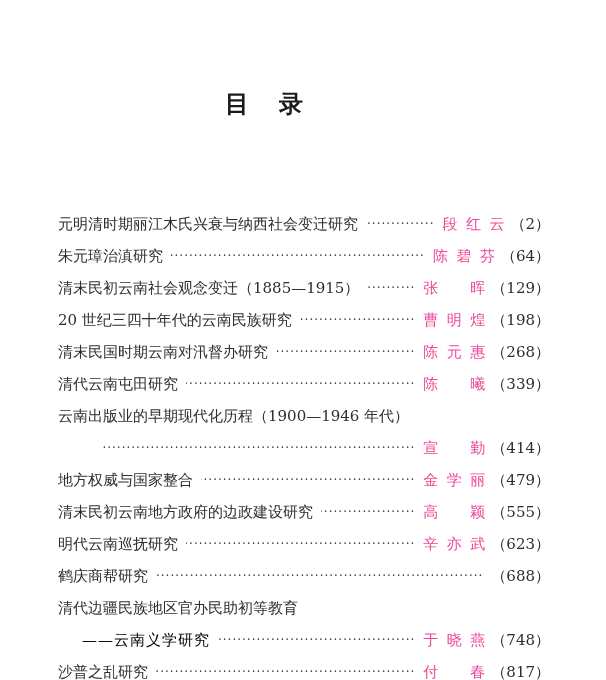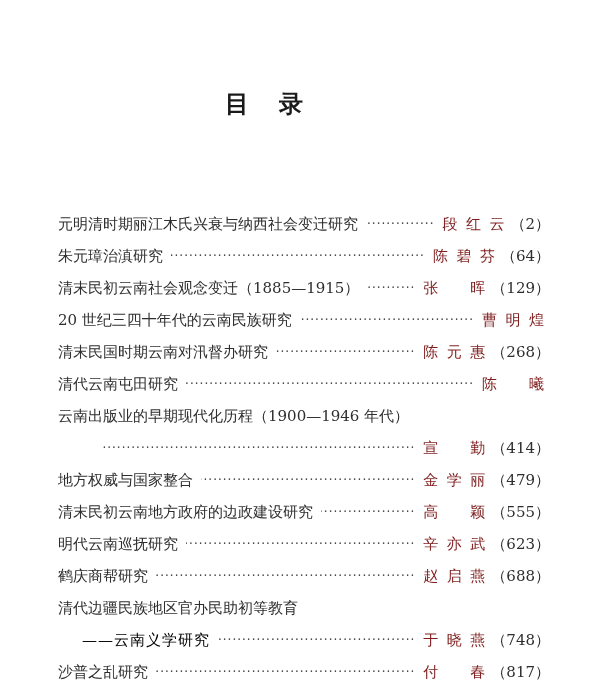--- a/index.html
+++ b/index.html
@@ -71,21 +71,21 @@
       position: absolute;
       right: 0;
       top: 0;
       white-space: nowrap;
     }
     .toc-row .author {
       flex: 0 0 auto;
       width: 62px;
       text-align: justify;
       text-align-last: justify;
-      color: #7f1d1d;
+      color: #ec4899;
       margin-right: 6px;
     }
     .toc-row .page {
       flex: 0 0 auto;
       color: #2e2e2e;
     }
   </style>
 </head>
 <body>
 
@@ -113,33 +113,35 @@
     <span class="title">清末民初云南社会观念变迁（1885—1915）</span>
     <span class="leader"></span>
     <span class="author">张　晖</span>
     <span class="page">（129）</span>
   </div>
 
   <div class="toc-row">
     <span class="title">20 世纪三四十年代的云南民族研究</span>
     <span class="leader"></span>
     <span class="author">曹明煌</span>
+    <span class="page">（198）</span>
   </div>
 
   <div class="toc-row">
     <span class="title">清末民国时期云南对汛督办研究</span>
     <span class="leader"></span>
     <span class="author">陈元惠</span>
     <span class="page">（268）</span>
   </div>
 
   <div class="toc-row">
     <span class="title">清代云南屯田研究</span>
     <span class="leader"></span>
     <span class="author">陈　曦</span>
+    <span class="page">（339）</span>
   </div>
 
   <div class="toc-row no-leader">
     <span class="title">云南出版业的早期现代化历程（1900—1946 年代）</span>
   </div>
 
   <div class="toc-row">
     <span class="title indent"></span>
     <span class="leader" style="margin-left:20px;"></span>
     <span class="author">宣　勤</span>
@@ -163,21 +165,20 @@
   <div class="toc-row">
     <span class="title">明代云南巡抚研究</span>
     <span class="leader"></span>
     <span class="author">辛亦武</span>
     <span class="page">（623）</span>
   </div>
 
   <div class="toc-row">
     <span class="title">鹤庆商帮研究</span>
     <span class="leader"></span>
-    <span class="author">赵启燕</span>
     <span class="page">（688）</span>
   </div>
 
   <div class="toc-row no-leader">
     <span class="title">清代边疆民族地区官办民助初等教育</span>
   </div>
 
   <div class="toc-row">
     <span class="title sub">——云南义学研究</span>
     <span class="leader"></span>

